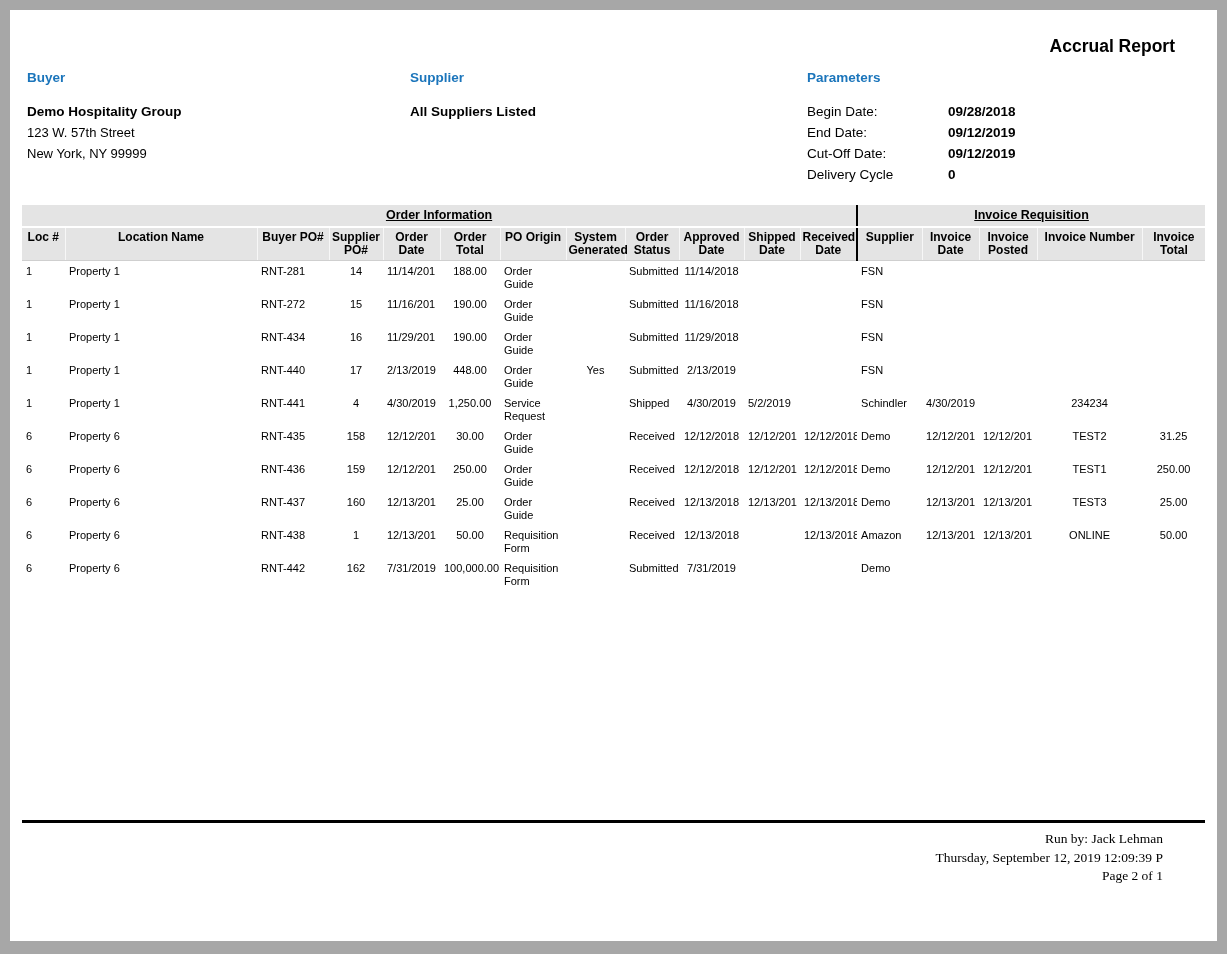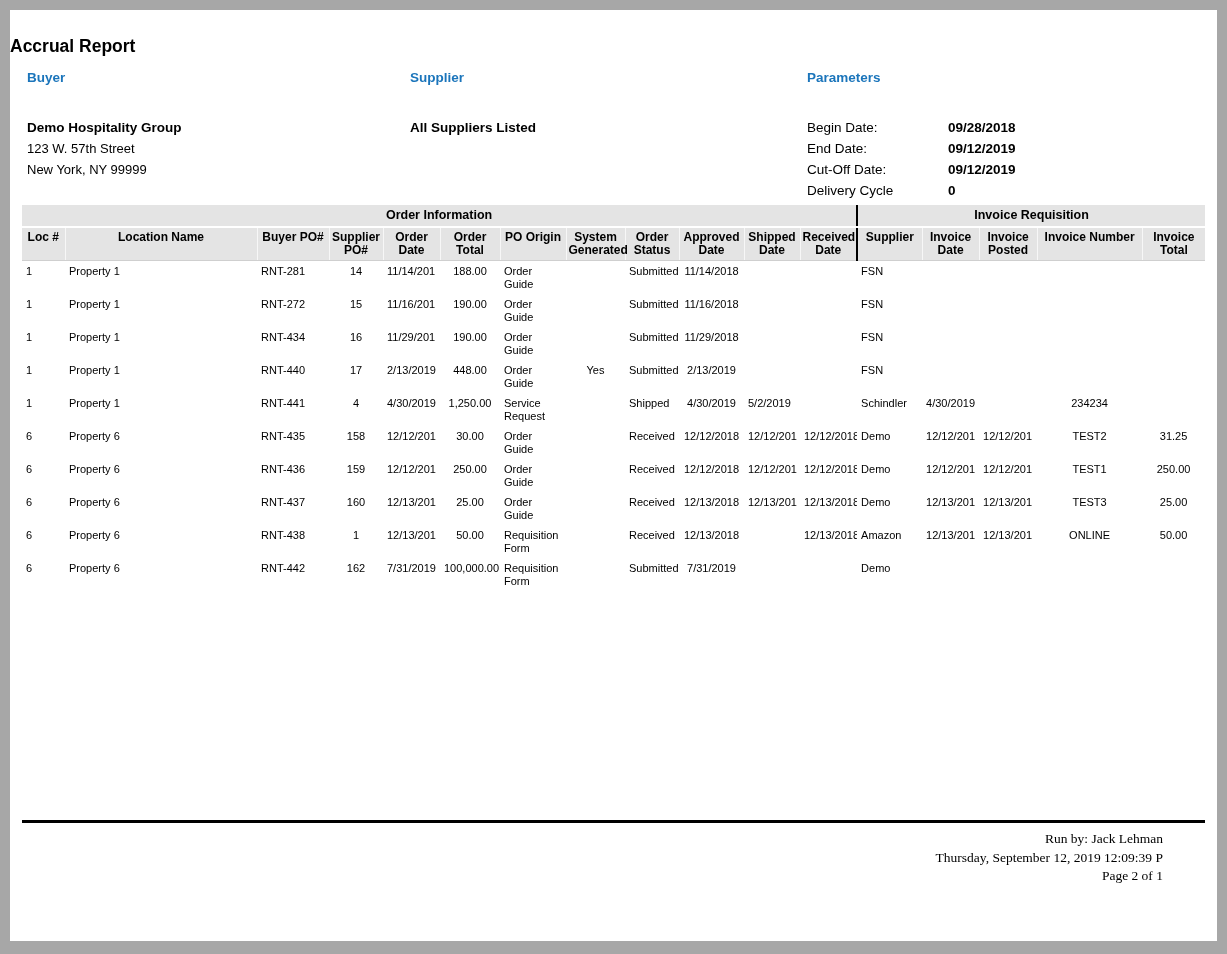--- a/index.html
+++ b/index.html
@@ -6,24 +6,24 @@
   html,body { width:1227px; height:954px; overflow:hidden; }
   body { background:#a7a7a7; font-family:"Liberation Sans", sans-serif; color:#000; position:relative; }
 
   .page {
     position:absolute; left:10px; top:10px; width:1207px; height:931px;
     background:#ffffff;
   }
 
   .report-title {
     position:absolute; top:26px; left:0; right:42px;
-    font-size:17.5px; font-weight:bold; color:#000;
-  }
-
-  .section-label { font-size:13.5px; font-weight:bold; color:#1b75bb; margin-bottom:32px; }
+    text-align:right; font-size:17.5px; font-weight:bold; color:#000;padding-left:38px;
+  }
+
+  .section-label { font-size:13.5px; font-weight:bold; color:#1b75bb; margin-bottom:16px; }
 
   .buyer-block   { position:absolute; left:17px;  top:60px; }
   .supplier-block{ position:absolute; left:400px; top:60px; }
   .params-block  { position:absolute; left:797px; top:60px; }
 
   .buyer-name, .supplier-value { font-size:13.5px; font-weight:bold; line-height:21px; }
   .buyer-addr { font-size:13px; line-height:21px; }
 
   .param-row { font-size:13.5px; line-height:21px; }
   .param-label { display:inline-block; width:141px; }
@@ -32,21 +32,21 @@
   table.report-table {
     position:absolute; left:12px; top:195px; width:1183px;
     border-collapse:collapse; table-layout:fixed;
     font-size:11px;
   }
   .report-table th {
     background:#e4e4e4; font-weight:bold; text-align:center; vertical-align:top;
     white-space:pre-line; line-height:13px;
   }
   .report-table tr.group-row th {
-    font-size:12.5px; padding:4px 2px; border-bottom:2px solid #ffffff;
+    font-size:12.5px; padding:4px 2px; border-bottom:2px solid #ffffff;text-decoration:underline;
   }
   .report-table tr.cols-row th {
     font-size:12px; padding:3px 2px 3px 2px; height:32px;
     border-left:1px solid #f7f7f7; border-bottom:1px solid #cfcfcf;
   }
   .report-table tr.cols-row th:first-child { border-left:none; }
   .report-table th.invoice-group-start { border-left:2px solid #000000 !important; }
   .report-table td {
     vertical-align:top; padding:4px 4px 3px 4px; line-height:13px; background:#fff;
     overflow:hidden;

